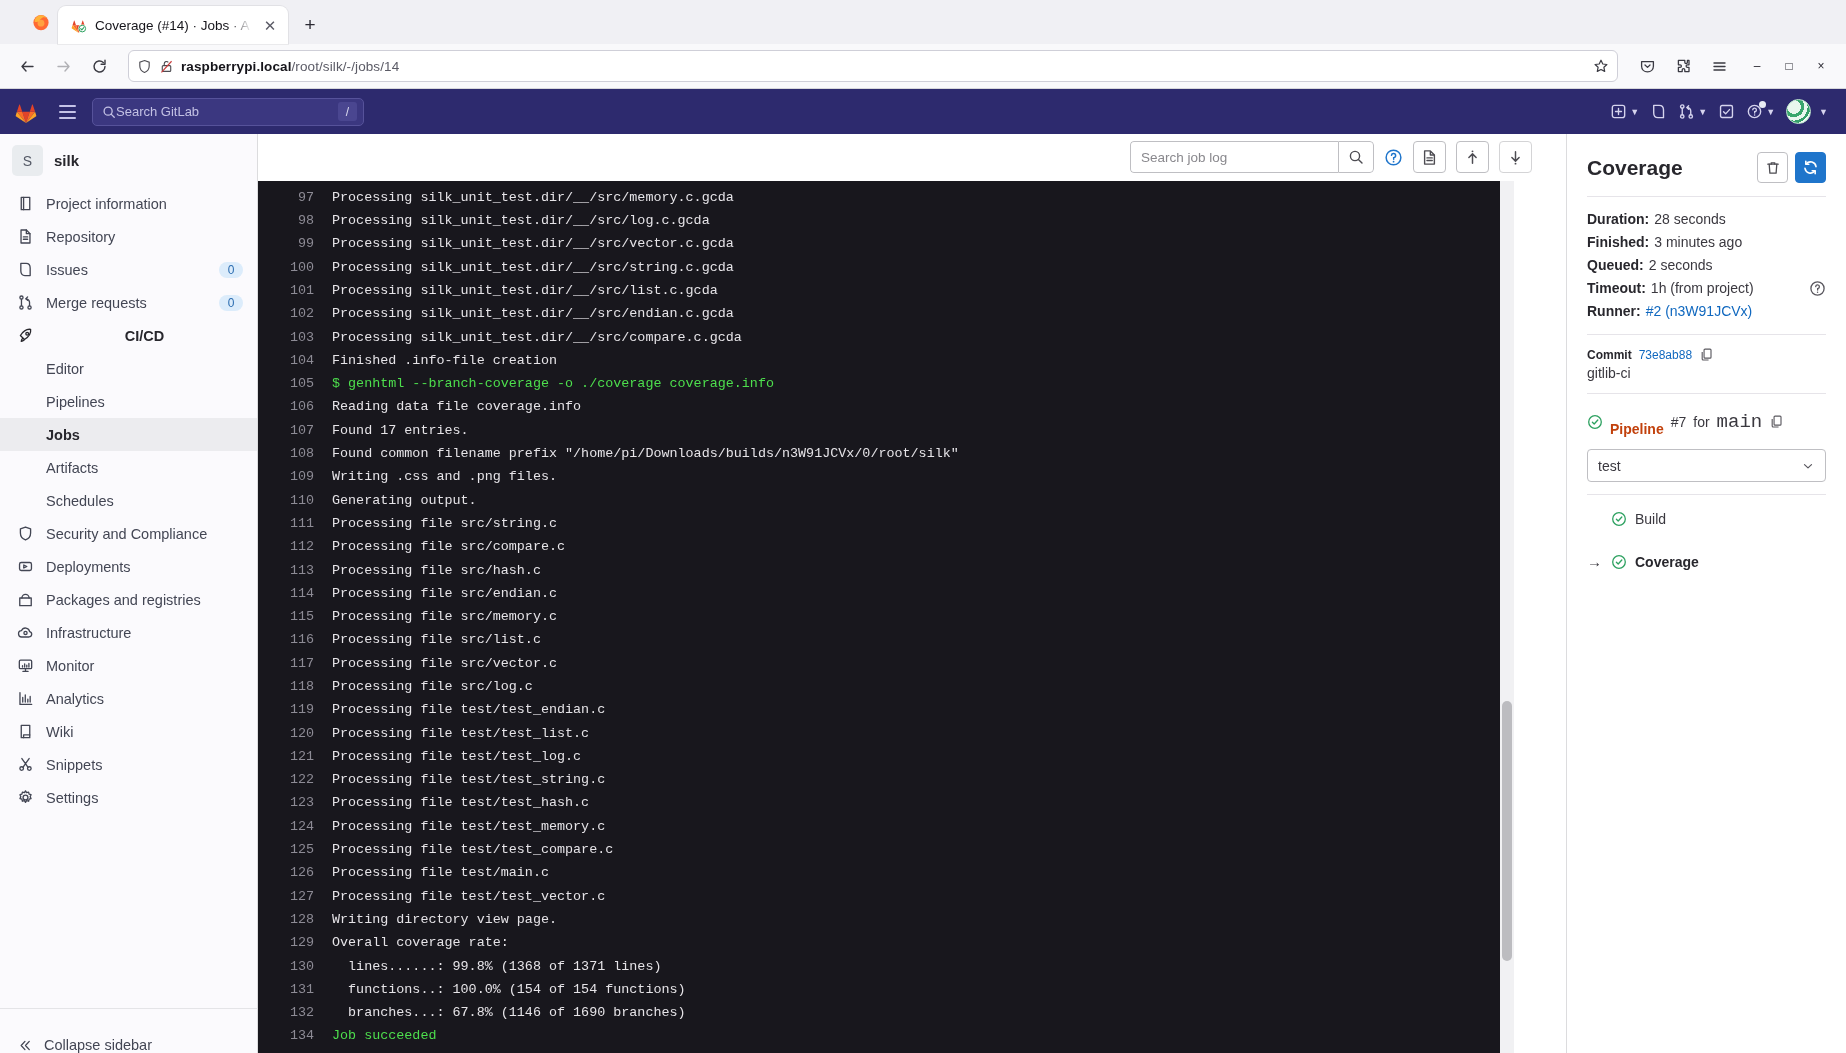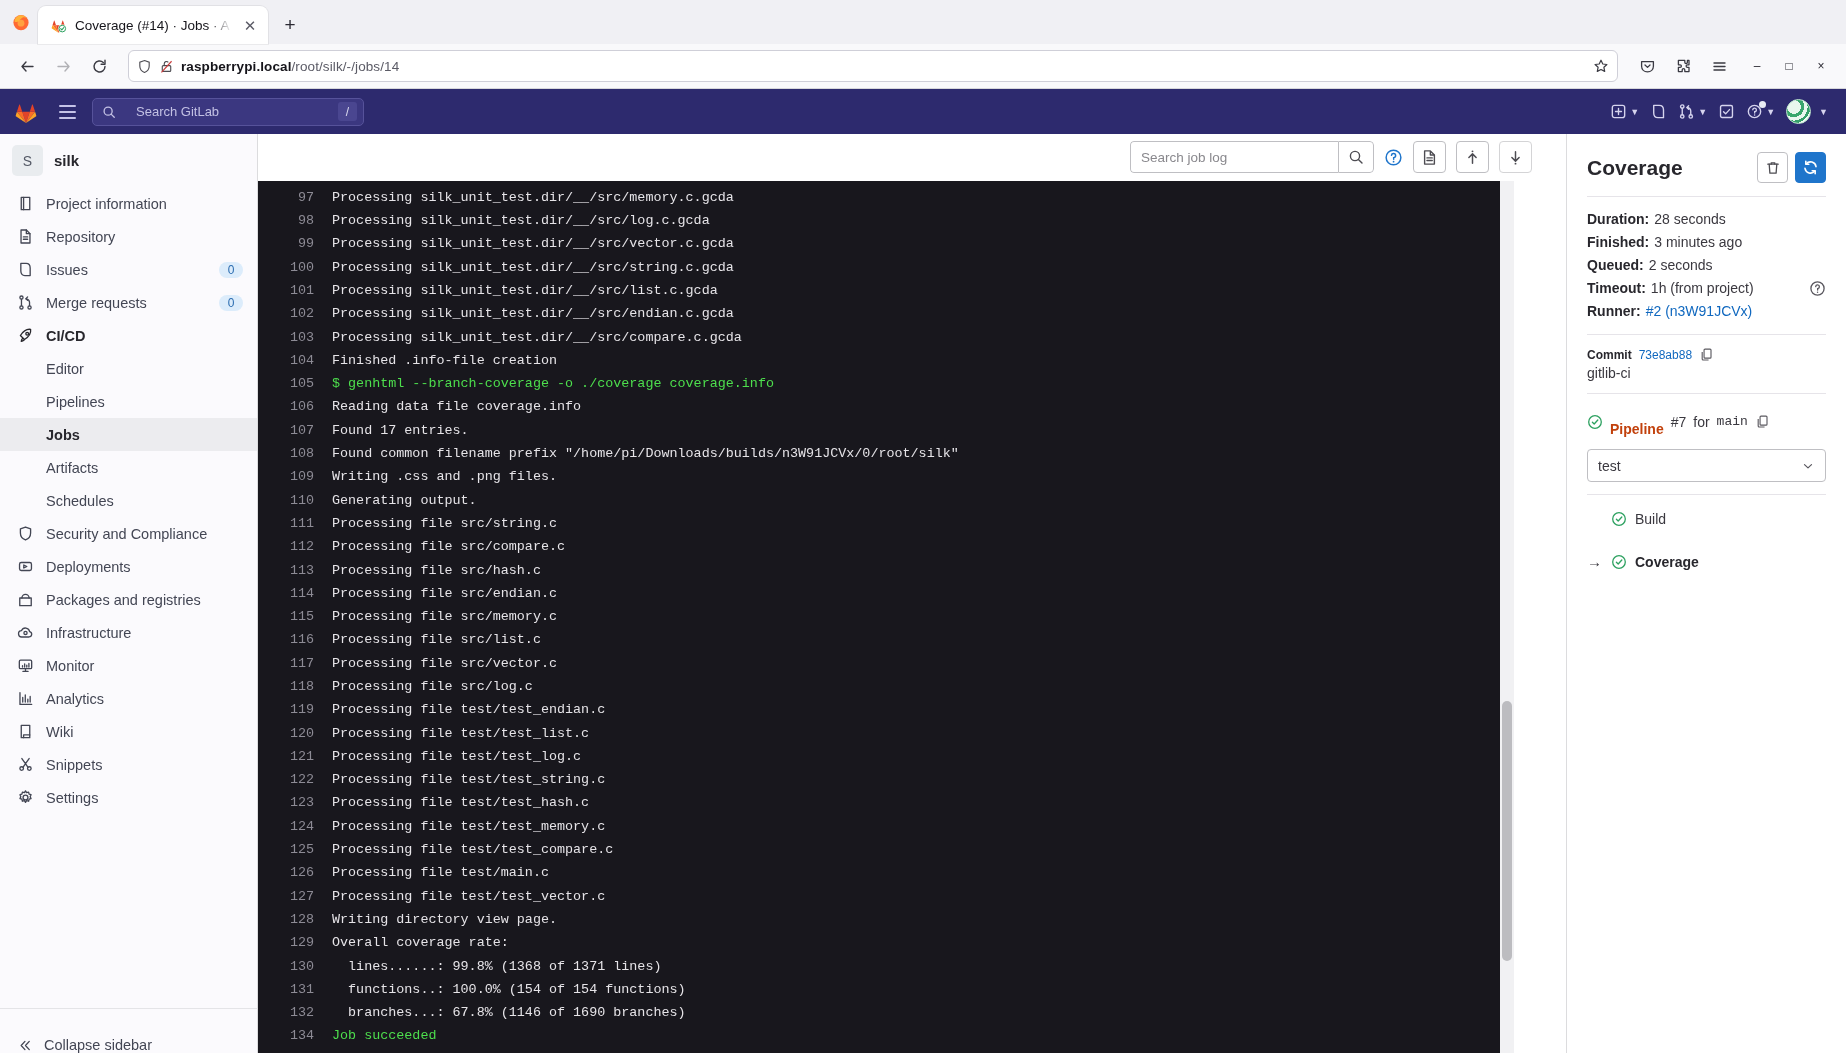--- a/index.html
+++ b/index.html
@@ -5,21 +5,21 @@
   * { box-sizing: border-box; margin: 0; padding: 0; }
   html, body {
     width: 1846px; height: 1053px;
     font-family: "Liberation Sans", sans-serif;
     background: #fff; overflow: hidden;
   }
 
   
   .ff-tabstrip {
     height: 44px; background: #f0f0f4;
-    display: flex; align-items: flex-end; padding-left: 4px;
+    display: flex; align-items: flex-end; padding-left: 24px;
   }
   .ff-logo {
     width: 34px; height: 44px; display: flex;
     align-items: center; justify-content: center;
   }
   .ff-tab {
     height: 38px; background: #ffffff; border-radius: 8px 8px 0 0;
     display: flex; align-items: center; gap: 8px;
     padding: 0 8px 0 12px; min-width: 230px; max-width: 260px;
     box-shadow: 0 0 0 1px rgba(0,0,0,.06);
@@ -72,21 +72,21 @@
   }
   .gl-brand { width: 32px; height: 32px; display:flex; align-items:center; justify-content:center;}
   .gl-hamburger {
     width: 30px; height: 30px; display: flex; flex-direction: column;
     align-items: center; justify-content: center; gap: 4px;
   }
   .gl-hamburger i { display: block; width: 17px; height: 2px; background: #c5c3e8; border-radius: 1px; }
   .gl-search {
     width: 272px; height: 28px; background: #3b3780;
     border: 1px solid #56529a; border-radius: 5px;
-    display: flex; align-items: center; padding: 0 6px 0 9px; gap: 20px;
+    display: flex; align-items: center; padding: 0 6px 0 9px; gap: 0;
   }
   .gl-search-ph { font-size: 13px; color: #c3c1e4; flex: 1 1 auto; }
   .gl-slash {
     width: 19px; height: 19px; background: #4a4690; border-radius: 3px;
     color: #ddddf0; font-size: 12px; display: flex;
     align-items: center; justify-content: center;
   }
   .gl-top-right { margin-left: auto; display: flex; align-items: center; gap: 3px; }
   .gl-ticon {
     height: 32px; padding: 0 4px; display: flex; align-items: center;
@@ -119,21 +119,21 @@
     align-items: center; justify-content: center;
   }
   .sb-project-name { font-size: 15px; font-weight: 700; color: #28272d; }
   .sb-item {
     display: flex; align-items: center; gap: 12px;
     height: 33px; padding: 0 14px 0 17px; color: #434654; font-size: 14.5px;
     position: relative;
   }
   .sb-item .ico { width: 17px; height: 17px; flex: 0 0 17px; display: flex; align-items: center; justify-content: center; }
   .sb-item.active { background: #ececef; font-weight: 700; color: #28272d; }
-  .sb-item.bold { font-weight: 700; color: #28272d; }
+  .sb-item.bold { font-weight: 700; color: #28272d; text-align: center; }
   .sb-label { flex: 1 1 auto; white-space: nowrap; }
   .sb-badge {
     background: #dcecfb; color: #2b6cb0; font-size: 12px;
     border-radius: 9px; padding: 1px 8px; min-width: 24px; text-align: center;
   }
   .sb-sub { padding-left: 46px; font-size: 14.5px; }
   .sb-collapse {
     height: 45px; border-top: 1px solid #e4e4e7;
     display: flex; align-items: flex-end; gap: 11px;
     padding-left: 18px; color: #434654; font-size: 14.5px;
@@ -211,21 +211,21 @@
     margin-bottom: 2px; display: flex; align-items: center;
   }
   .rp-row b { color: #28272d; font-weight: 700; margin-right: 5px; }
   .rp-row .grow { flex: 1 1 auto; }
   .rp-link { color: #1068bf; }
   .rp-help-ico { color: #5a585f; display: flex; }
   .rp-commit { font-size: 12px; color: #3a383f; display: flex; align-items: center; gap: 7px; }
   .rp-commit-msg { font-size: 14px; color: #3a383f; margin-top: 3px; }
   .rp-pipeline { display: flex; align-items: center; gap: 7px; font-size: 14px; color: #3a383f; }
   .rp-pipeline b { font-weight: 700; color: #c2410c; margin-top: 15px; }
-  .rp-mono { font-family: "Liberation Mono", monospace; font-size: 13px; }
+  .rp-mono { font-family: "Liberation Mono", monospace; font-size: 19px; }
   .rp-select {
     margin-top: 12px; height: 33px; border: 1px solid #bfbfc3; border-radius: 4px;
     display: flex; align-items: center; padding: 0 10px;
     font-size: 14px; color: #3a383f;
   }
   .rp-select .grow { flex: 1 1 auto; }
   .rp-stage { display: flex; align-items: center; gap: 8px; font-size: 14px; color: #3a383f; }
   .rp-stage.indent { padding-left: 24px; margin: 16px 0 26px 0; }
   .rp-stage.current { padding-left: 0; font-weight: 700; color: #28272d; }
   .rp-arrow { color: #3a383f; font-size: 15px; width: 16px; }

